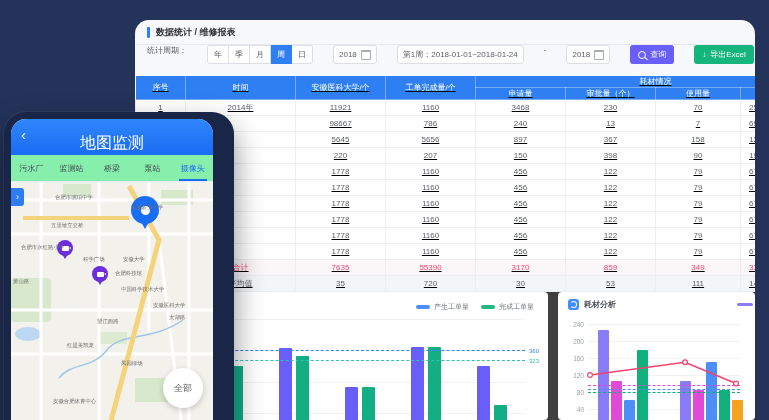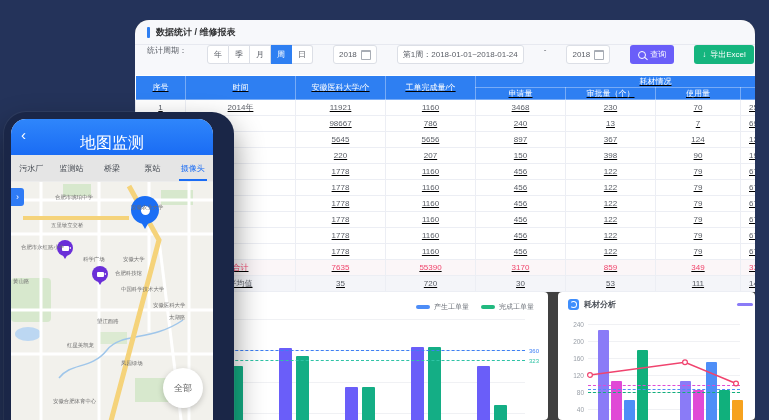--- a/index.html
+++ b/index.html
@@ -63,21 +63,21 @@
   .legend-dash{position:absolute;top:11px;right:2px;width:16px;height:3px;border-radius:2px;}
   
   .phone{position:absolute;left:4px;top:112px;width:216px;height:330px;background:#1a2647;
          border-radius:22px;padding:7px;z-index:5;
          box-shadow:0 14px 30px rgba(0,0,0,.45),0 0 0 1px rgba(255,255,255,.06);}
   .screen{width:202px;height:316px;border-radius:15px;overflow:hidden;display:flex;flex-direction:column;background:#fff;}
   .app-header{height:36px;flex:0 0 36px;background:linear-gradient(#2f86fb,#1a6cf4);position:relative;
               display:flex;align-items:center;justify-content:center;}
   .back-icon{position:absolute;left:10px;top:8px;color:#fff;font-size:15px;line-height:15px;cursor:pointer;}
   .app-title{color:#fff;font-size:16px;margin-top:12px;}
-  .tabbar{height:26px;flex:0 0 26px;background:#e5e5e5;display:flex;border-bottom:1px solid #ececec;}
+  .tabbar{height:26px;flex:0 0 26px;background:#86efac;display:flex;border-bottom:1px solid #ececec;}
   .tab{flex:1;display:flex;align-items:center;justify-content:center;font-size:8px;color:#454a52;
        position:relative;cursor:pointer;}
   .tab.active{color:#1a6cf4;}
   .tab.active:after{content:"";position:absolute;left:6px;right:6px;bottom:0;height:2px;background:#1a6cf4;}
   .map{flex:1;position:relative;background:#f2f1ec;overflow:hidden;}
   .map svg{position:absolute;left:0;top:0;}
   .map-label{position:absolute;font-size:6px;color:#6d6d6d;white-space:nowrap;transform:scale(.9);transform-origin:0 0;}
   .pin-big{position:absolute;left:120px;top:14px;width:28px;height:28px;background:#1a6ef5;border-radius:50%;
            display:flex;align-items:center;justify-content:center;cursor:pointer;}
   .pin-big i{width:9px;height:9px;background:#fff;border-radius:50%;}
@@ -181,21 +181,21 @@
             <td class="">7</td>
             <td class="col-last">690</td>
           </tr>
           <tr>
             <td class="">3</td>
             <td class=""></td>
             <td class="">5645</td>
             <td class="">5656</td>
             <td class="">897</td>
             <td class="">367</td>
-            <td class="">124</td>
+            <td class="">158</td>
             <td class="col-last">129</td>
           </tr>
           <tr>
             <td class="">4</td>
             <td class=""></td>
             <td class="">220</td>
             <td class="">207</td>
             <td class="">150</td>
             <td class="">398</td>
             <td class="">90</td>

